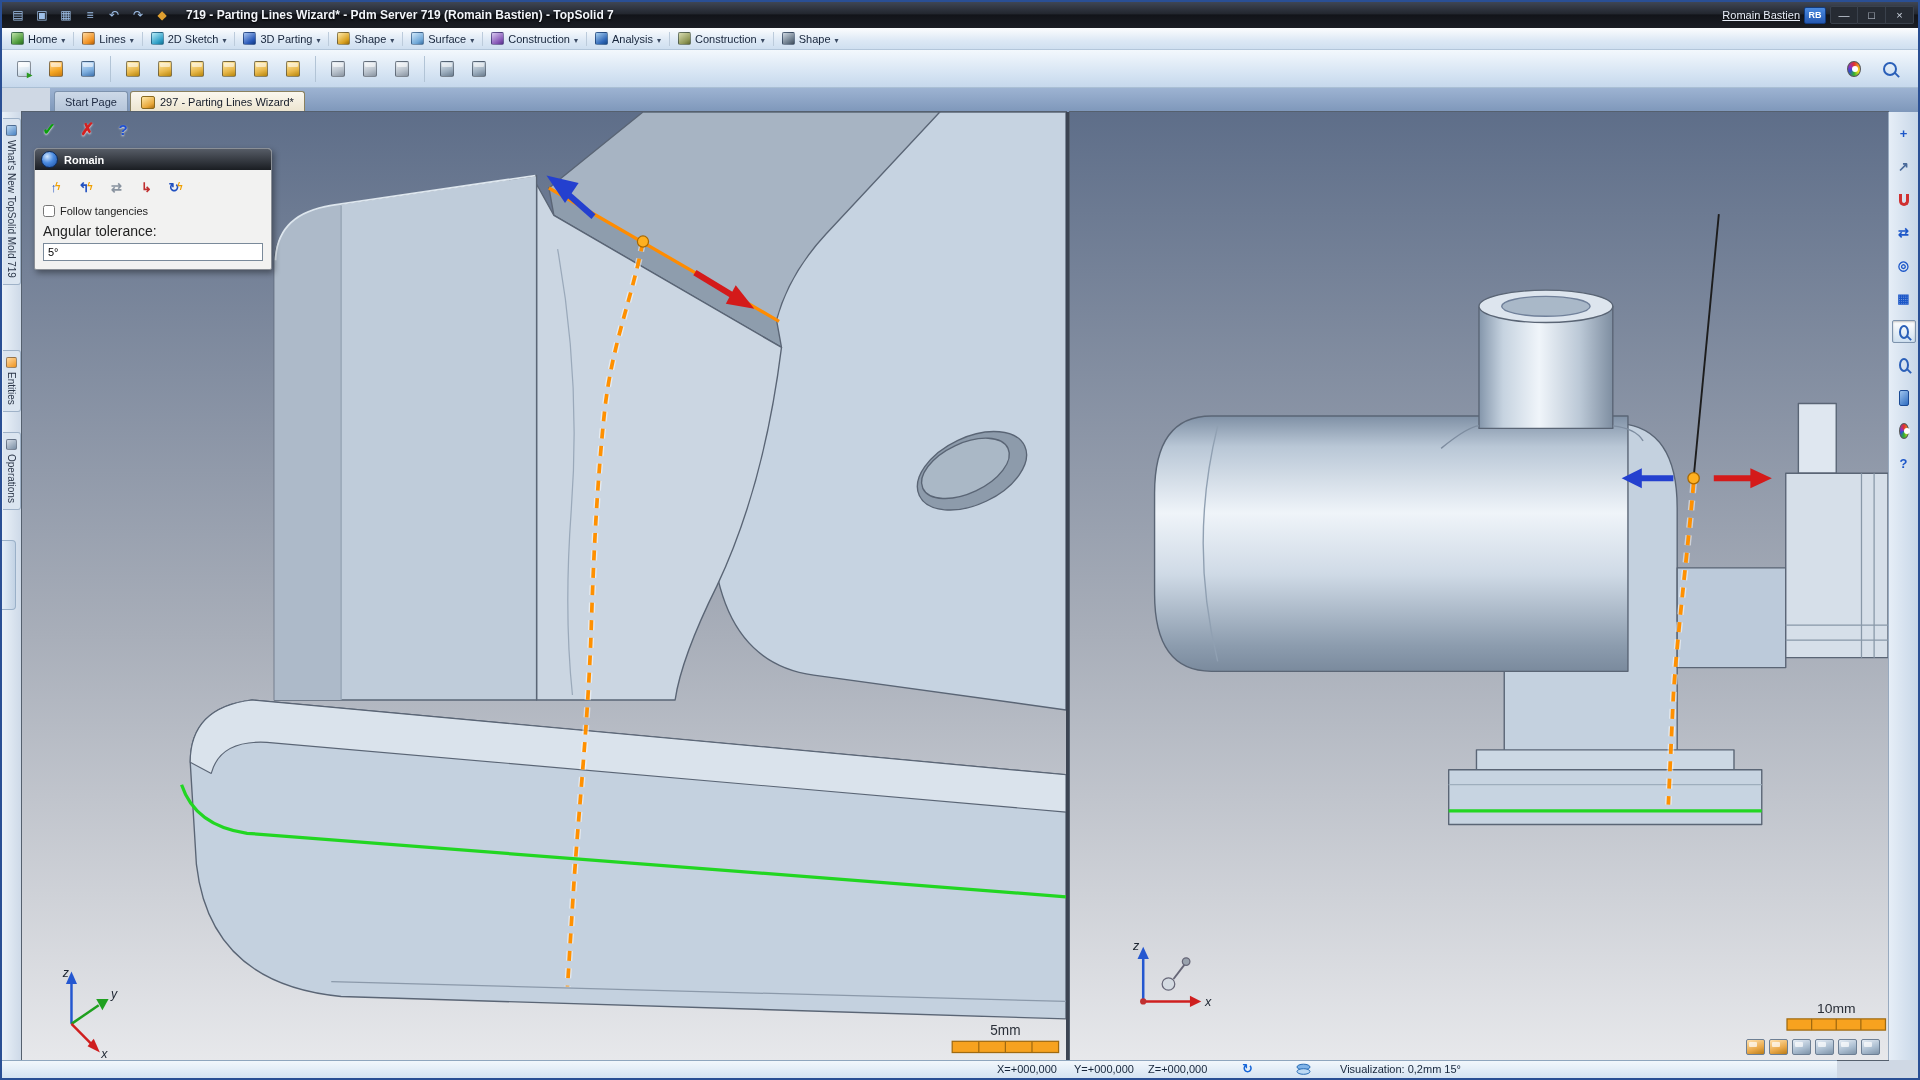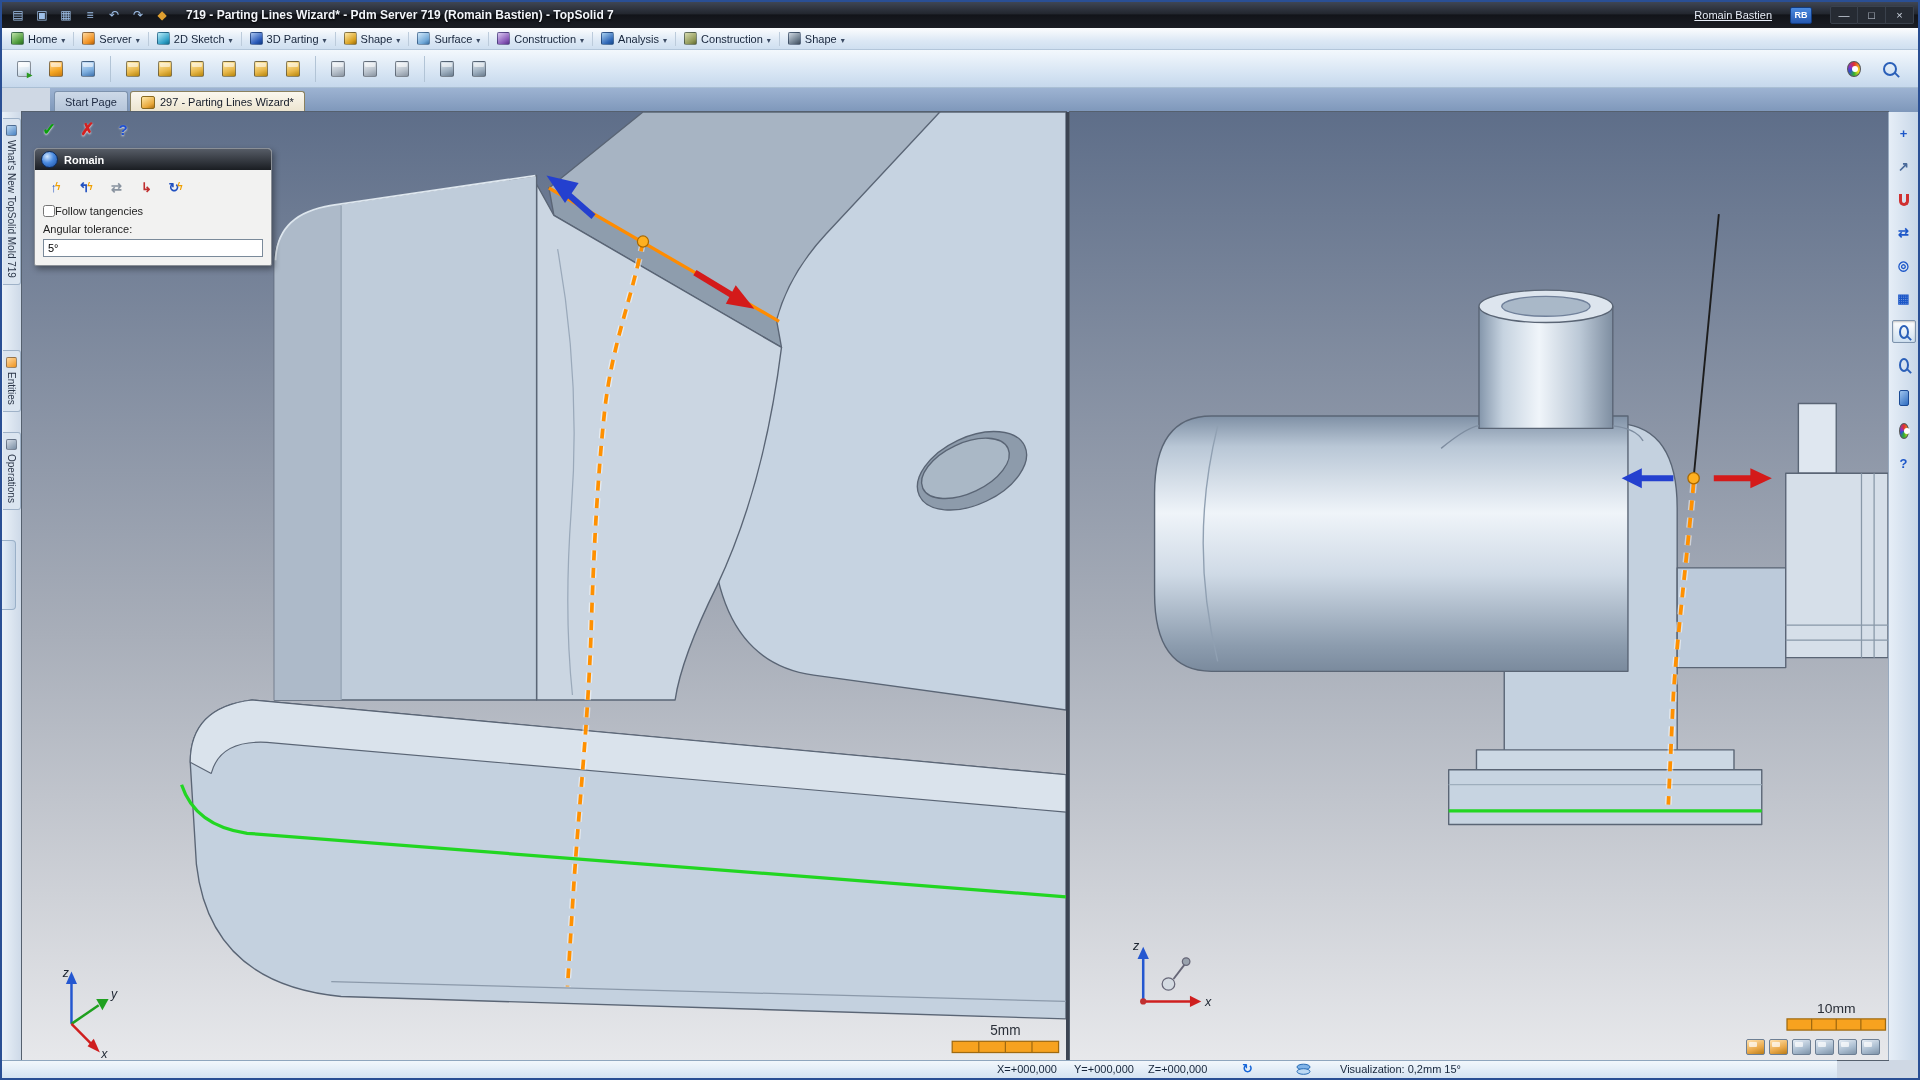--- a/index.html
+++ b/index.html
@@ -6,21 +6,21 @@
   #app{position:relative;width:1920px;height:1080px;box-sizing:border-box;border:2px solid #2a4f94;background:#cfd8e4;overflow:hidden;}
 
   
   .titlebar{position:absolute;left:0;top:0;width:1916px;height:26px;
     background:linear-gradient(#3f4654 0%,#23272f 45%,#121419 50%,#1b1e24 100%);
     display:flex;align-items:center;color:#eef2f8;}
   .qa{display:flex;align-items:center;gap:4px;padding-left:6px;}
   .qa-btn{width:20px;height:18px;display:flex;align-items:center;justify-content:center;
     font-size:12px;color:#9fc0e8;background:transparent;border:none;cursor:default;}
   .title-text{margin-left:14px;font-size:12px;font-weight:bold;color:#f2f5fa;text-shadow:0 1px 2px #000;white-space:nowrap;}
-  .tb-right{margin-left:auto;display:flex;align-items:center;gap:18px;padding-right:4px;}
+  .tb-right{margin-left:auto;display:flex;align-items:center;gap:4px;padding-right:4px;}
   .user-link{font-size:11px;color:#e8eef8;text-decoration:underline;cursor:pointer;}
   .user-badge{width:20px;height:15px;display:flex;align-items:center;justify-content:center;
     background:linear-gradient(#4a8ae0,#2558b0);border:1px solid #123c80;border-radius:2px;
     font-size:9px;font-weight:bold;color:#fff;}
   .winbtns{display:flex;}
   .winbtn{width:28px;height:18px;display:flex;align-items:center;justify-content:center;
     color:#cdd5e0;font-size:11px;background:#262b33;border:1px solid #3a414c;border-left:none;}
   .winbtn:first-child{border-left:1px solid #3a414c;border-radius:2px 0 0 2px;}
   .winbtn:last-child{border-radius:0 2px 2px 0;}
 
@@ -106,23 +106,23 @@
     background:radial-gradient(circle at 35% 30%,#cfe6ff,#4a8ae0 45%,#1c4fa0);}
   .wz-title{color:#fff;font-size:11px;font-weight:bold;}
   .wz-body{padding:6px 8px 8px 8px;}
   .wz-tools{display:flex;gap:5px;margin-bottom:7px;}
   .wz-tool{width:25px;height:22px;display:flex;align-items:center;justify-content:center;
     background:transparent;border:1px solid transparent;border-radius:2px;}
   .wz-g{font-size:13px;font-weight:bold;color:#2050c0;line-height:1;}
   .wz-tool:nth-child(3) .wz-g{color:#8a94a0;}
   .wz-tool:nth-child(4) .wz-g{color:#c03030;}
   .wz-bolt{font-size:10px;font-weight:bold;color:#f0a000;margin-left:-2px;line-height:1;}
-  .wz-check{display:flex;align-items:center;font-size:11px;color:#222;margin-bottom:6px;}
+  .wz-check{display:flex;align-items:center;gap:5px;font-size:11px;color:#222;margin-bottom:6px;}
   .wz-check input{width:12px;height:12px;margin:0;}
-  .wz-label{font-size:11px;color:#222;margin-bottom:3px;}
+  .wz-label{font-size:14px;color:#222;margin-bottom:3px;}
   .wz-input{width:100%;height:18px;box-sizing:border-box;border:1px solid #7a8a9a;background:#fff;
     font-size:11px;font-family:"Liberation Sans","DejaVu Sans",sans-serif;padding:0 4px;}
 
   
   .viewctrls{position:absolute;right:8px;bottom:5px;display:flex;gap:4px;}
   .vc-ico{width:19px;height:16px;border-radius:2px;border:1px solid #6d7f94;box-sizing:border-box;
     background:linear-gradient(160deg,#e6edf5,#a9bccf 60%,#7e93a8);position:relative;}
   .vc-ico::after{content:"";position:absolute;left:2px;top:2px;width:8px;height:5px;background:rgba(255,255,255,.7);border-radius:1px;}
   .vc-warm{background:linear-gradient(160deg,#ffe2b0,#eaa94a 60%,#b97c18);}
 
@@ -196,21 +196,21 @@
 
   <div class="menubar">
     <div class="mi">
         <span class="mic mic1"></span>
         <span>Home</span>
         <span class="chev"></span>
       </div>
     <span class="msep"></span>
     <div class="mi">
         <span class="mic mic2"></span>
-        <span>Server</span>
+        <span>Lines</span>
         <span class="chev"></span>
       </div>
     <span class="msep"></span>
     <div class="mi">
         <span class="mic mic3"></span>
         <span>2D Sketch</span>
         <span class="chev"></span>
       </div>
     <span class="msep"></span>
     <div class="mi">

